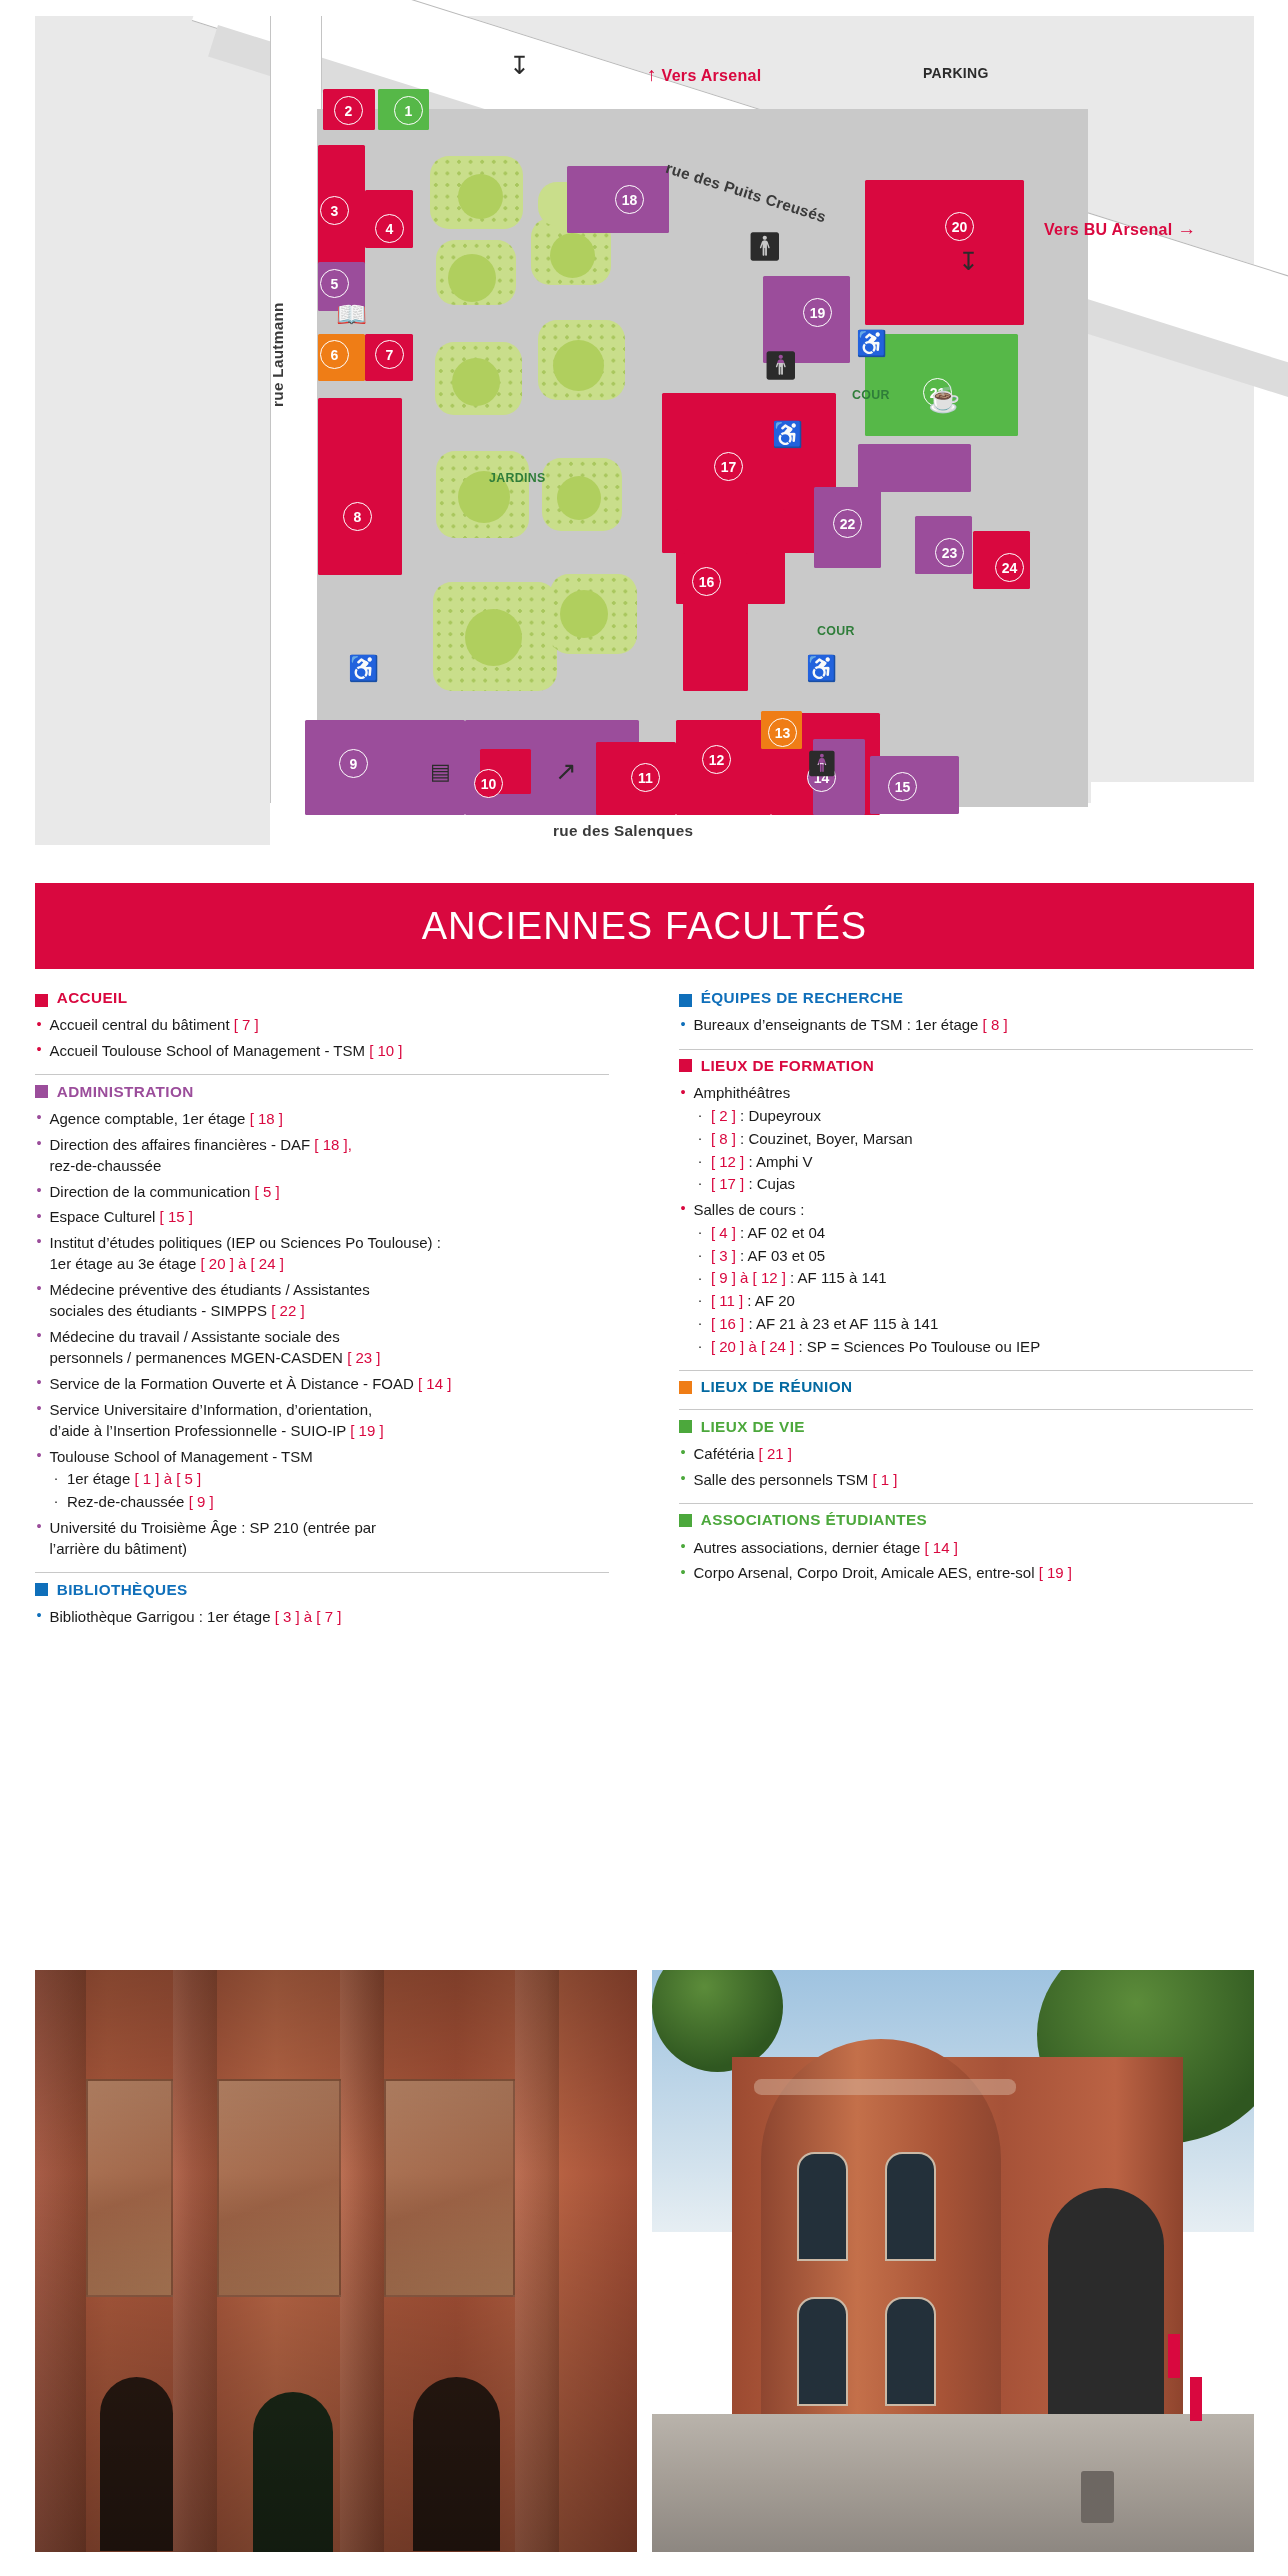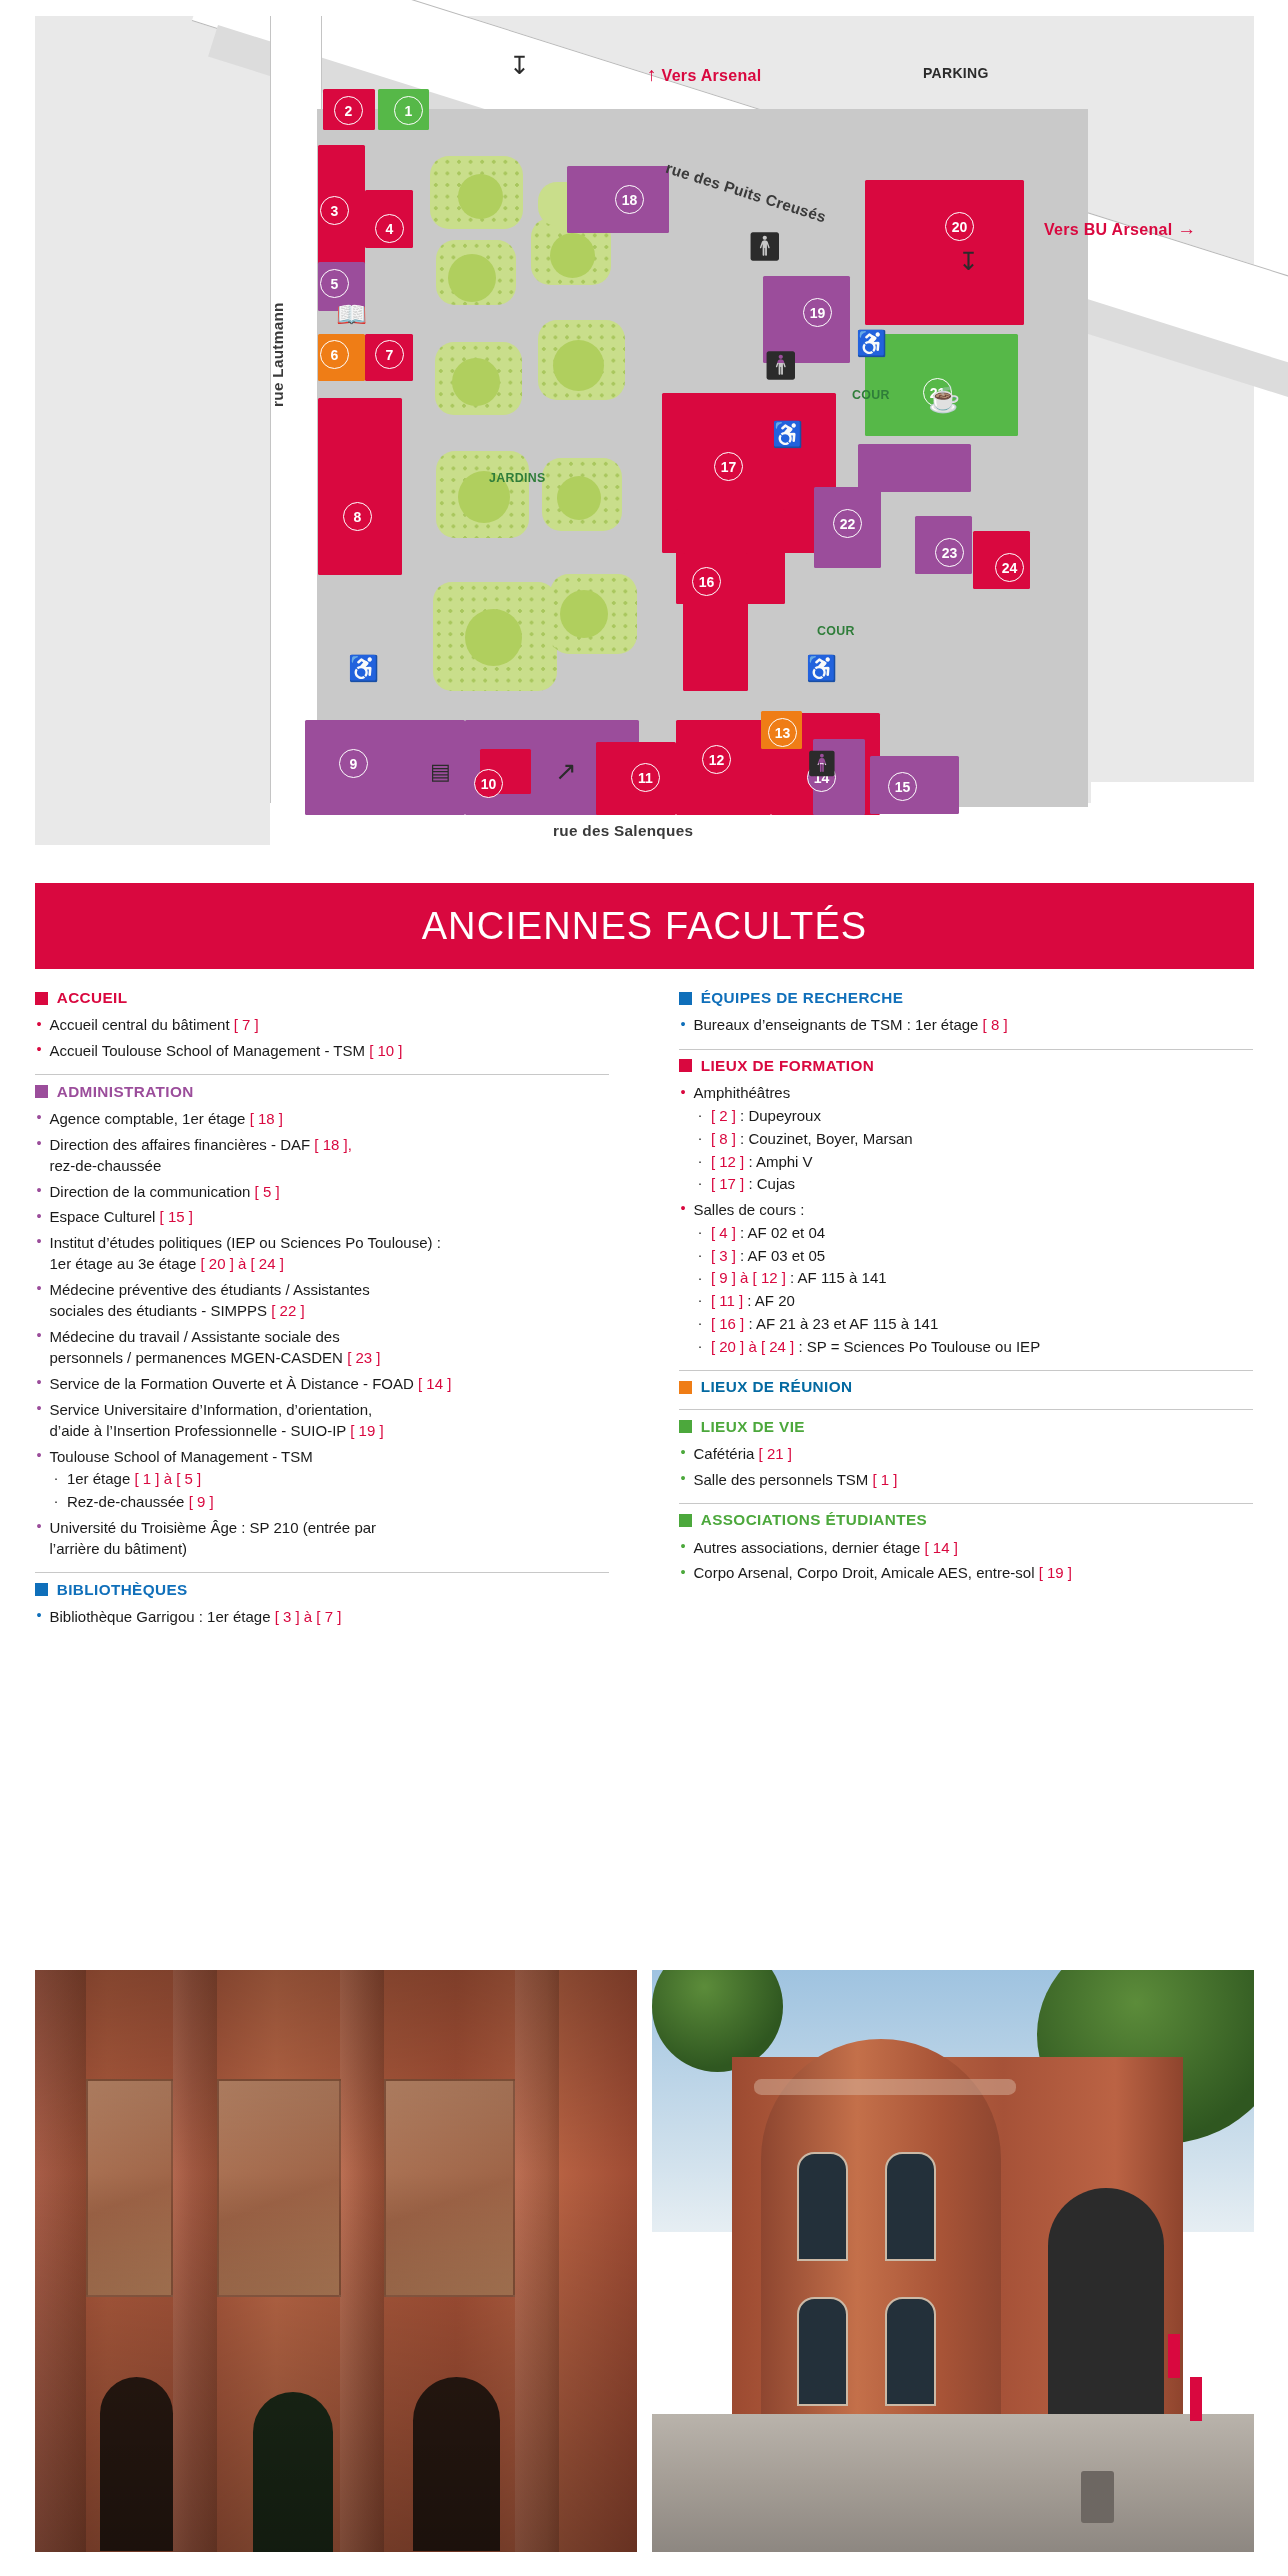--- a/index.html
+++ b/index.html
@@ -166,21 +166,21 @@
   .col-left { left: 0; }
   .col-right { left: 644px; }
 
   .sect { margin-bottom: 13px; }
   .sect-head {
     display: flex; align-items: center;
     padding-top: 7.3px;
     border-top: 0.7px solid #c8c8c8;
     margin-bottom: 7.3px;
   }
-  .sect-head.no-rule { border-top: none; padding-top: 0; }
+  .sect-head.no-rule { border-top: none; padding-top: 0; align-items: flex-end; }
   .sq {
     width: 13px; height: 13px;
     margin-right: 8.7px;
     flex: 0 0 auto;
   }
   .sect-title {
     font-size: 15.3px;
     font-weight: 700;
     letter-spacing: 0.4px;
   }

